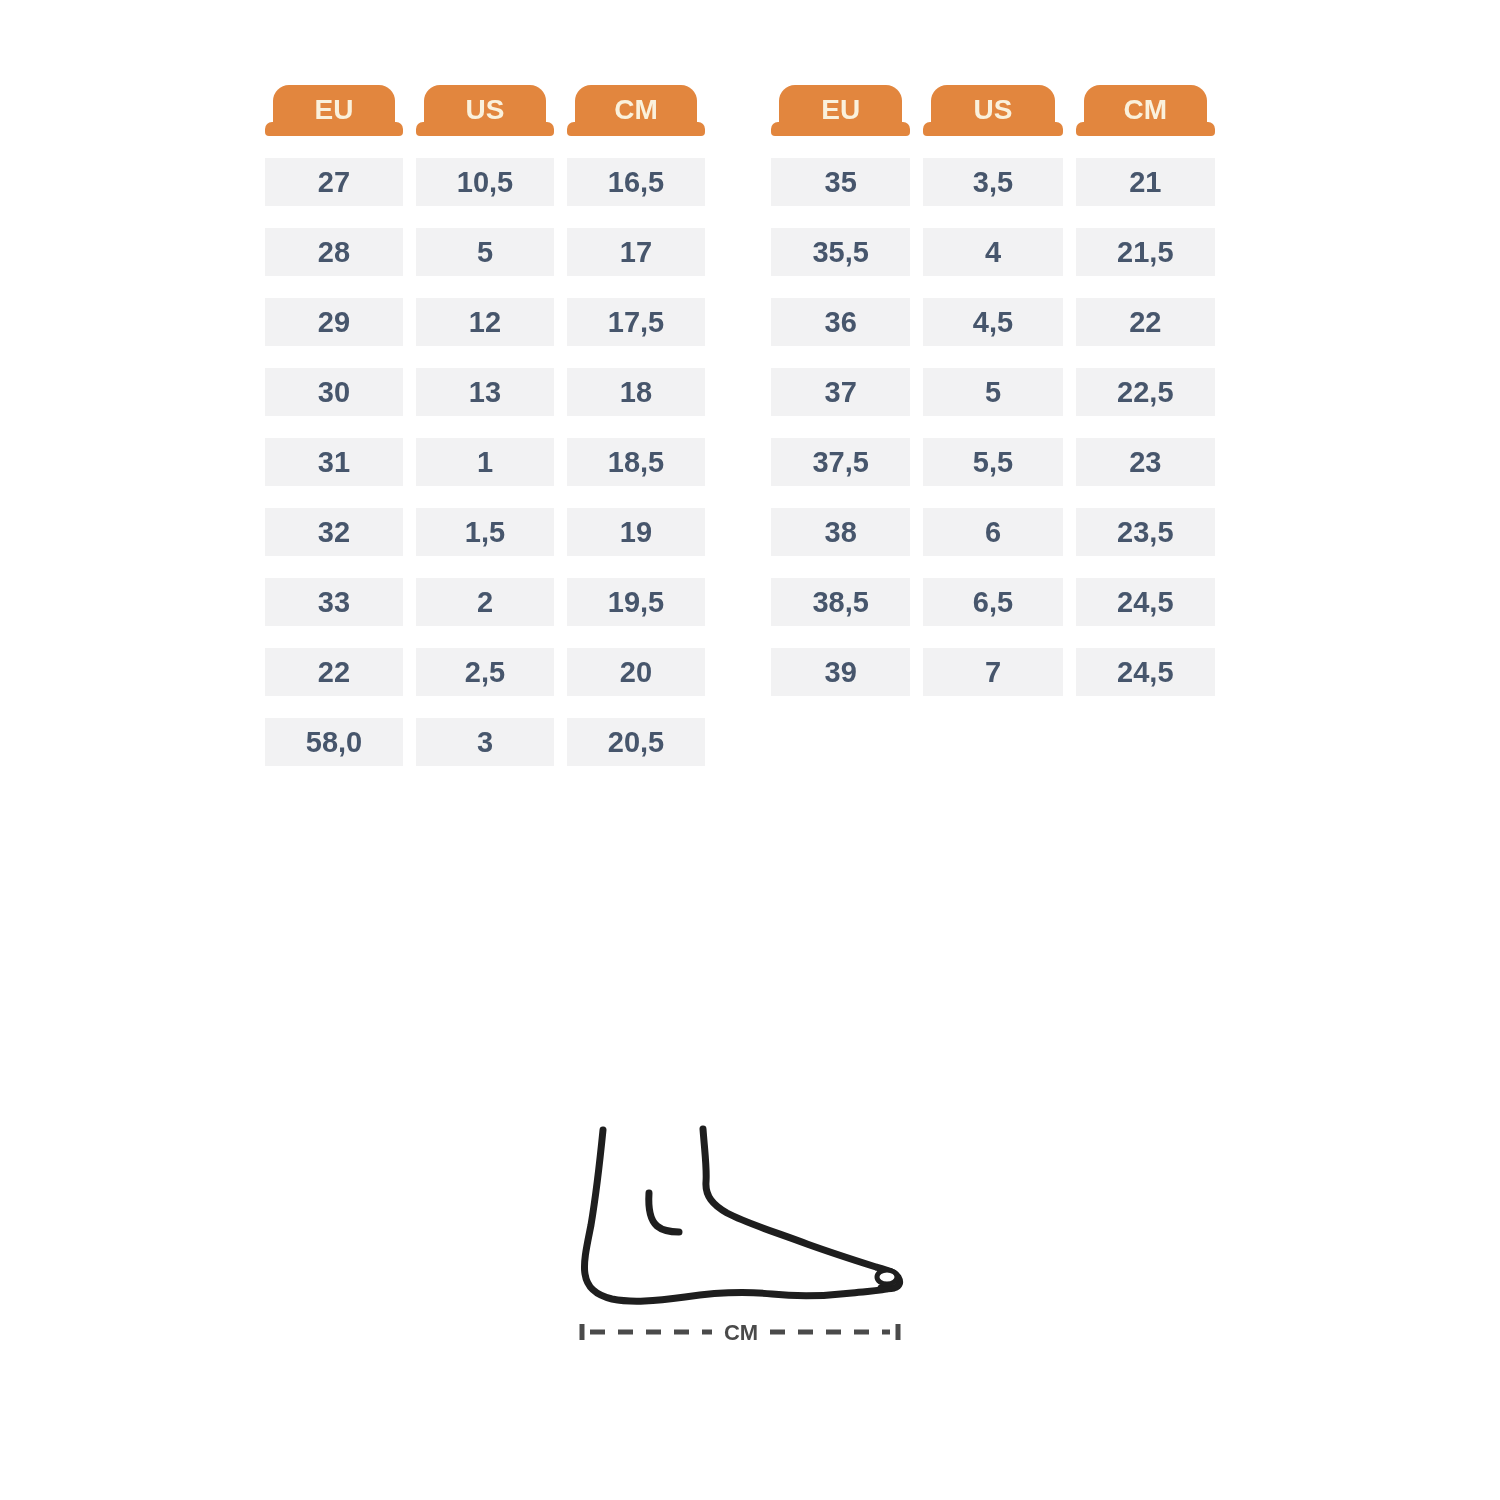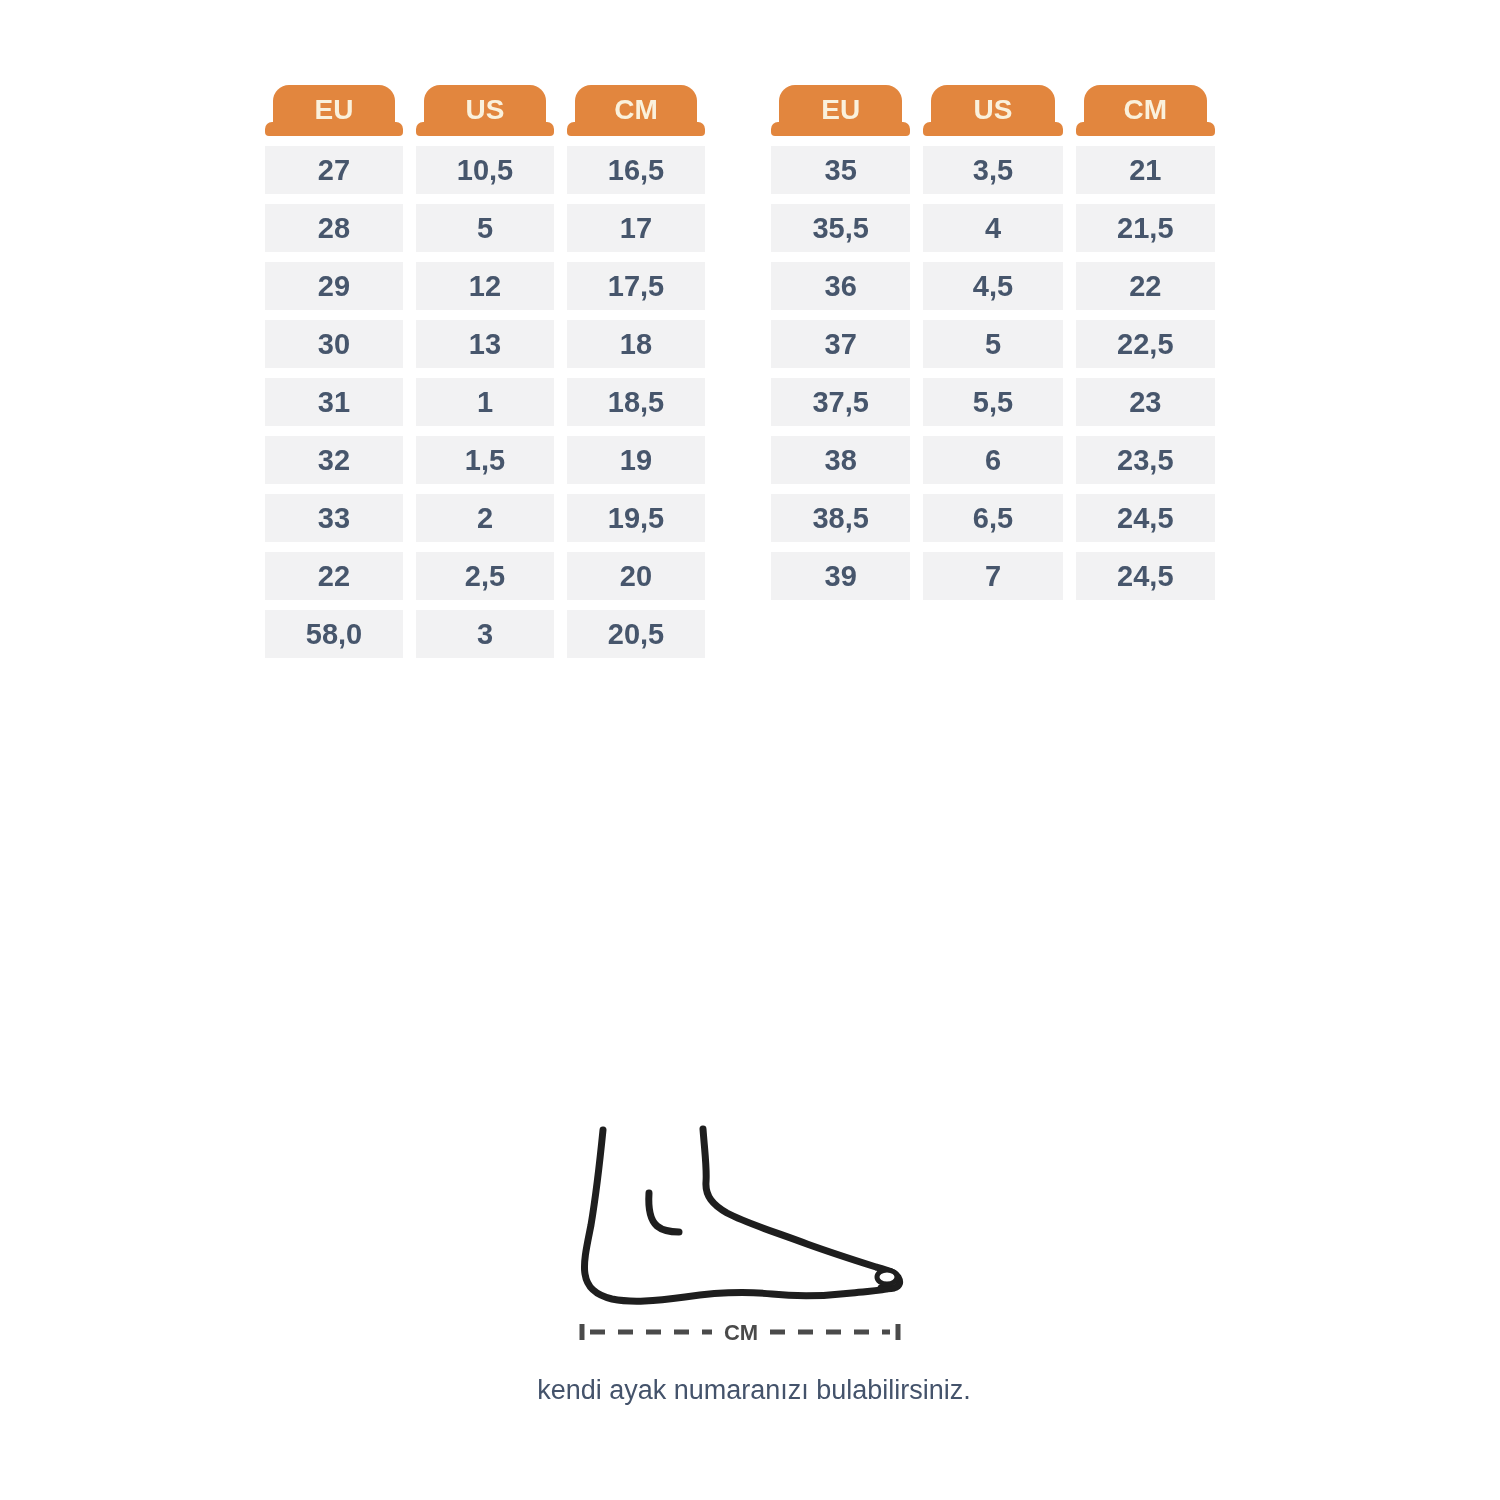--- a/index.html
+++ b/index.html
@@ -24,21 +24,21 @@
   .hdr::after {
     content:""; position:absolute; left:0; right:0; bottom:0; height:14px;
     background:var(--accent,#E2863E); border-radius:7px 7px 4px 4px;
   }
   .hdr span {
     position:relative; z-index:1; display:block; height:61px; line-height:49px;
     text-align:center; font-size:28px; font-weight:bold;
     color:var(--header-text,#FAF1DC);
   }
   .cell {
-    height:48px; margin-top:10px; background:var(--row-bg,#F2F2F3);
+    height:48px; margin-top:22px; background:var(--row-bg,#F2F2F3);
     text-align:center; line-height:48px; font-size:29px; font-weight:bold;
     color:var(--cell-text,#47566C);
   }
   .col .cell:first-of-type { margin-top:8px; }
   .foot-svg { position:absolute; left:560px; top:1085px; }
   .foot-line { fill:none; stroke:var(--line-art,#1E1E1E); stroke-width:7;
     stroke-linecap:round; stroke-linejoin:round; }
   .nail { fill:#ffffff; stroke:var(--line-art,#1E1E1E); stroke-width:5; }
   .measure { stroke:var(--measure-line,#4A4A4A); stroke-width:5; }
   .measure-dash { stroke-dasharray:15 13; }
@@ -171,16 +171,15 @@
     <ellipse class="nail" cx="327" cy="192" rx="10" ry="7"></ellipse>
 
     <line class="measure" x1="22" y1="239" x2="22" y2="255"></line>
     <line class="measure measure-dash" x1="30" y1="247" x2="152" y2="247"></line>
     <text class="measure-label" x="181" y="255" text-anchor="middle">CM</text>
     <line class="measure measure-dash" x1="210" y1="247" x2="330" y2="247"></line>
     <line class="measure" x1="338" y1="239" x2="338" y2="255"></line>
   </svg>
 
   <div class="instructions">
-    <div>kendi ayak numaranızı bulabilirsiniz.</div>
   </div>
 
 </div>
 
 </body></html>

